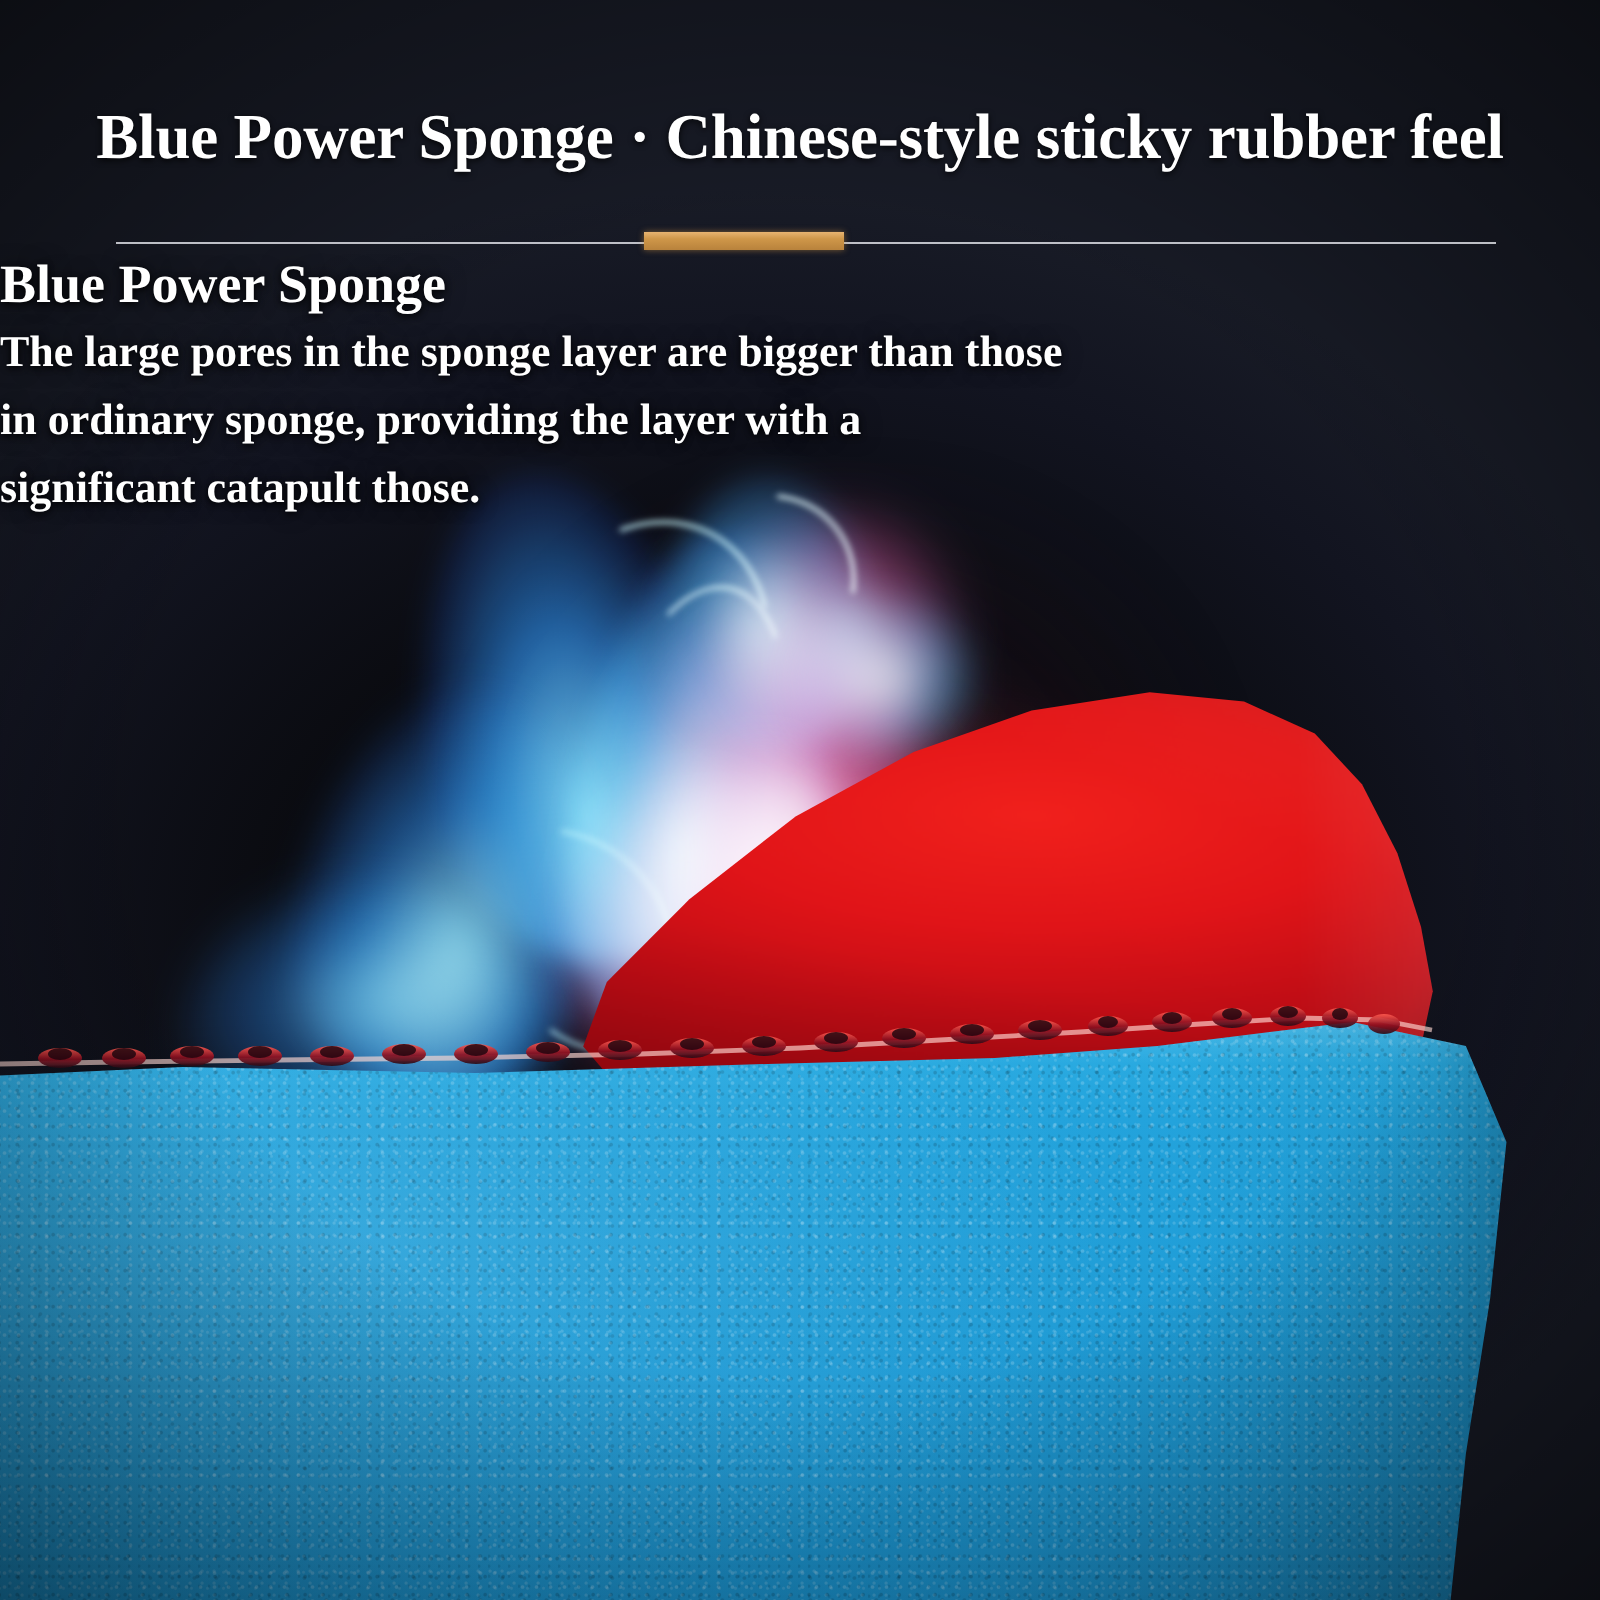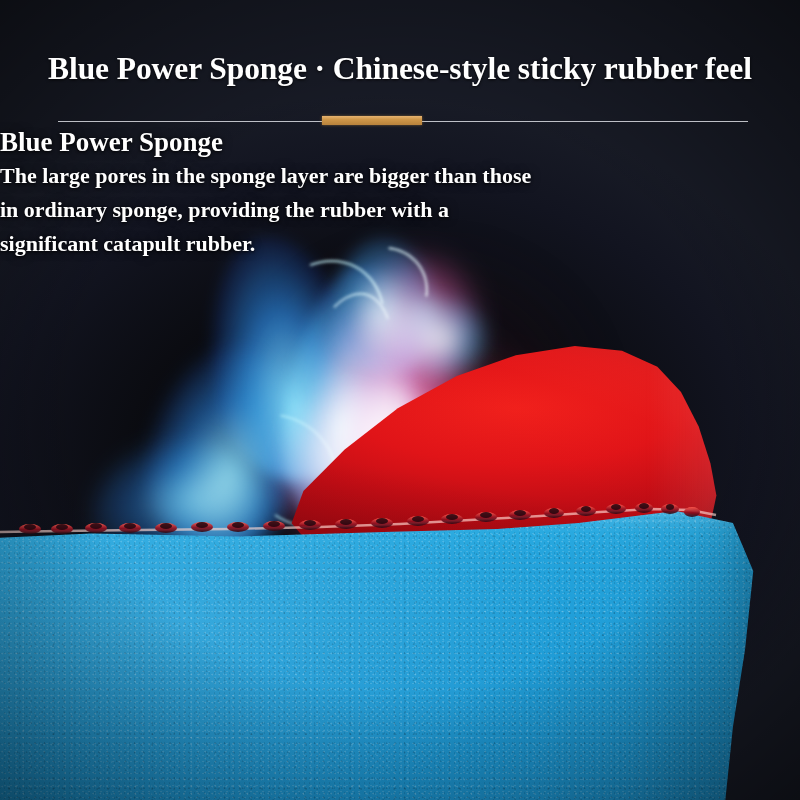--- a/index.html
+++ b/index.html
@@ -351,18 +351,18 @@
 
   <div class="divider">
     <div class="divider-line"></div>
     <div class="divider-bar"></div>
   </div>
 
   <div class="body-block">
     <div class="body-title">Blue Power Sponge</div>
     <div class="body-desc">
       <span class="ln">The large pores in the sponge layer are bigger than those</span>
-      <span class="ln">in ordinary sponge, providing the rubber with a</span>
-      <span class="ln">significant catapult rubber.</span>
+      <span class="ln">in ordinary sponge, providing the layer with a</span>
+      <span class="ln">significant catapult those.</span>
     </div>
   </div>
 
 </div>
 
 </body></html>

